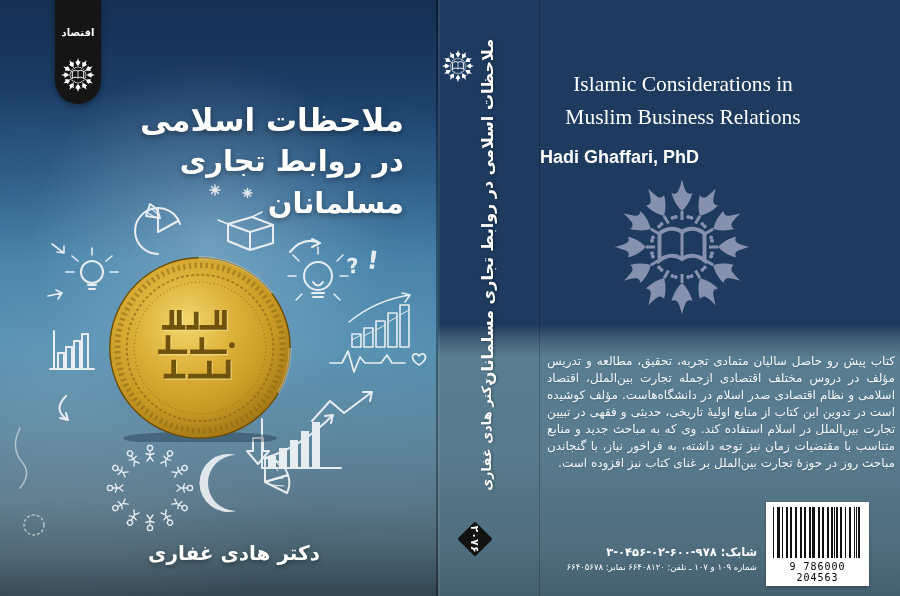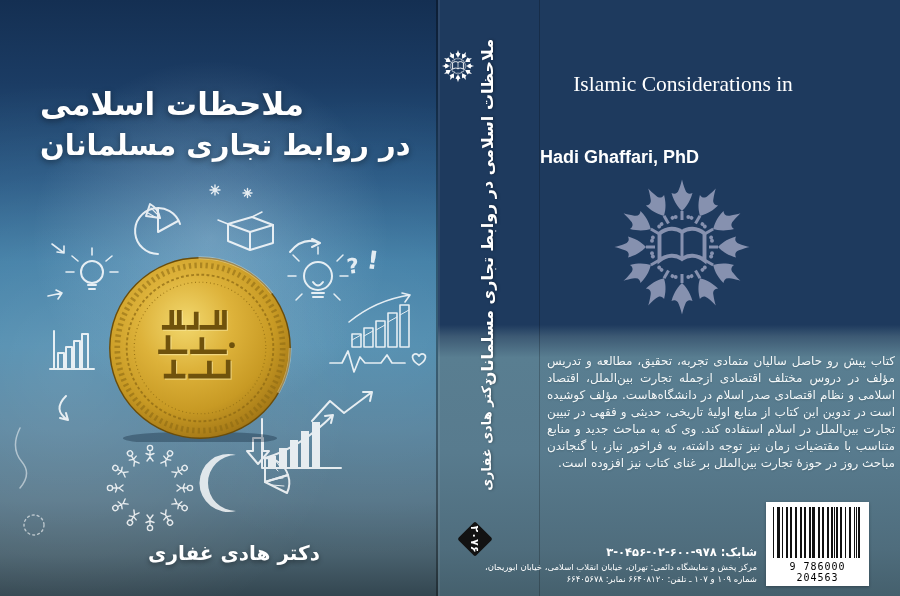--- a/index.html
+++ b/index.html
@@ -12,22 +12,22 @@
   .front{
     position:absolute;left:0;top:0;width:438px;height:596px;overflow:hidden;
     background:
       radial-gradient(circle at 48% 40%, rgba(210,235,250,.30), rgba(210,235,250,0) 42%),
       radial-gradient(ellipse at 15% 62%, rgba(255,255,255,.14), rgba(255,255,255,0) 55%),
       radial-gradient(ellipse at 85% 55%, rgba(255,255,255,.10), rgba(255,255,255,0) 50%),
       linear-gradient(180deg,#142f52 0%,#1b3c64 14%,#275884 30%,#3a7aa3 44%,#4887ab 58%,#54819c 72%,#557588 84%,#49616e 93%,#334650 100%);
   }
   .front::after{content:"";position:absolute;right:0;top:0;width:2px;height:100%;background:rgba(0,0,0,.35);}
   .front-title{
-    position:absolute;left:40px;right:18px;top:84px;margin:0;
-    text-align:left;color:#fff;font-weight:700;direction:rtl;
+    position:absolute;left:40px;right:18px;top:84px;margin:16px;
+    text-align:right;color:#fff;font-weight:700;direction:rtl;
     text-shadow:0 2px 6px rgba(0,0,0,.4);
   }
   .front-title .t1{display:block;font-size:31px;line-height:40px;}
   .front-title .t2{display:block;font-size:29px;line-height:42px;}
   .front-author{
     position:absolute;left:40px;right:10px;top:541px;text-align:center;
     color:#fff;font-weight:700;font-size:20px;direction:rtl;
     text-shadow:0 2px 5px rgba(0,0,0,.4);
   }
   
@@ -275,20 +275,26 @@
 
       <g stroke="#6f520c" stroke-width="5" stroke-linecap="square" fill="#6f520c">
         <path fill="none" d="M62,78 h20 M88,78 h8 M102,78 h22 M70,78 v-16 M78,78 v-16 M96,78 v-14 M118,78 v-16 M126,78 v-16"></path>
         <path fill="none" d="M58,104 h26 M92,104 h34 M66,104 v-15 M102,104 v-13"></path>
         <circle cx="134" cy="97" r="3" stroke="none"></circle>
         <path fill="none" d="M64,130 h18 M90,130 h40 M72,130 v-15 M110,130 v-14 M130,130 v-15"></path>
       </g>
       <circle cx="100" cy="100" r="96" fill="none" stroke="rgba(255,250,220,.35)" stroke-width="3" stroke-dasharray="90 400" stroke-dashoffset="40"></circle>
     </svg>
 
+    <div class="ribbon">
+      <span class="ribbon-label">اقتصاد</span>
+      <svg class="ribbon-logo" viewBox="-50 -50 100 100">
+          <use href="#samt"></use>
+        </svg>
+    </div>
 
     <h1 class="front-title">
       <span class="t1">ملاحظات اسلامی</span>
       <span class="t2">در روابط تجاری مسلمانان</span>
     </h1>
     <div class="front-author">دکتر هادی غفاری</div>
   </section>
 
   <section class="spine">
     <svg class="spine-logo" viewBox="-50 -50 100 100">
@@ -297,32 +303,32 @@
     <div class="spine-title">ملاحظات اسلامی در روابط تجاری مسلمانان</div>
     <div class="spine-author">دکتر هادی غفاری</div>
     <div class="diamond">
       <span>۲۰۷۶</span>
     </div>
   </section>
 
   <section class="back">
     <h2 class="back-title">
       <span>Islamic Considerations in</span><br>
+      <span>Muslim Business Relations</span>
     </h2>
     <div class="back-author">Hadi Ghaffari, PhD</div>
 
     <svg class="back-emblem" viewBox="-50 -50 100 100">
         <use href="#samt"></use>
       </svg>
 
     <p class="blurb">کتاب پیش رو حاصل سالیان متمادی تجربه، تحقیق، مطالعه و تدریس مؤلف در دروس مختلف اقتصادی ازجمله تجارت بین‌الملل، اقتصاد اسلامی و نظام اقتصادی صدر اسلام در دانشگاه‌هاست. مؤلف کوشیده است در تدوین این کتاب از منابع اولیهٔ تاریخی، حدیثی و فقهی در تبیین تجارت بین‌الملل در اسلام استفاده کند. وی که به مباحث جدید و منابع متناسب با مقتضیات زمان نیز توجه داشته، به فراخور نیاز، با گنجاندن مباحث روز در حوزهٔ تجارت بین‌الملل بر غنای کتاب نیز افزوده است.</p>
 
     <div class="pub-info">
       <div class="b">شابک: ۹۷۸-۶۰۰-۰۲-۰۴۵۶-۳</div>
-      <div class="s">مرکز پخش و نمایشگاه دائمی: تهران، خیابان انقلاب اسلامی، خیابان ابوریحان،</div>
       <div class="s">شماره ۱۰۹ و ۱۰۷ ـ تلفن: ۶۶۴۰۸۱۲۰ نمابر: ۶۶۴۰۵۶۷۸</div>
     </div>
 
     <div class="barcode">
       <div class="bars"></div>
       <div class="digits">9 786000 204563</div>
     </div>
   </section>
 
 </div>

